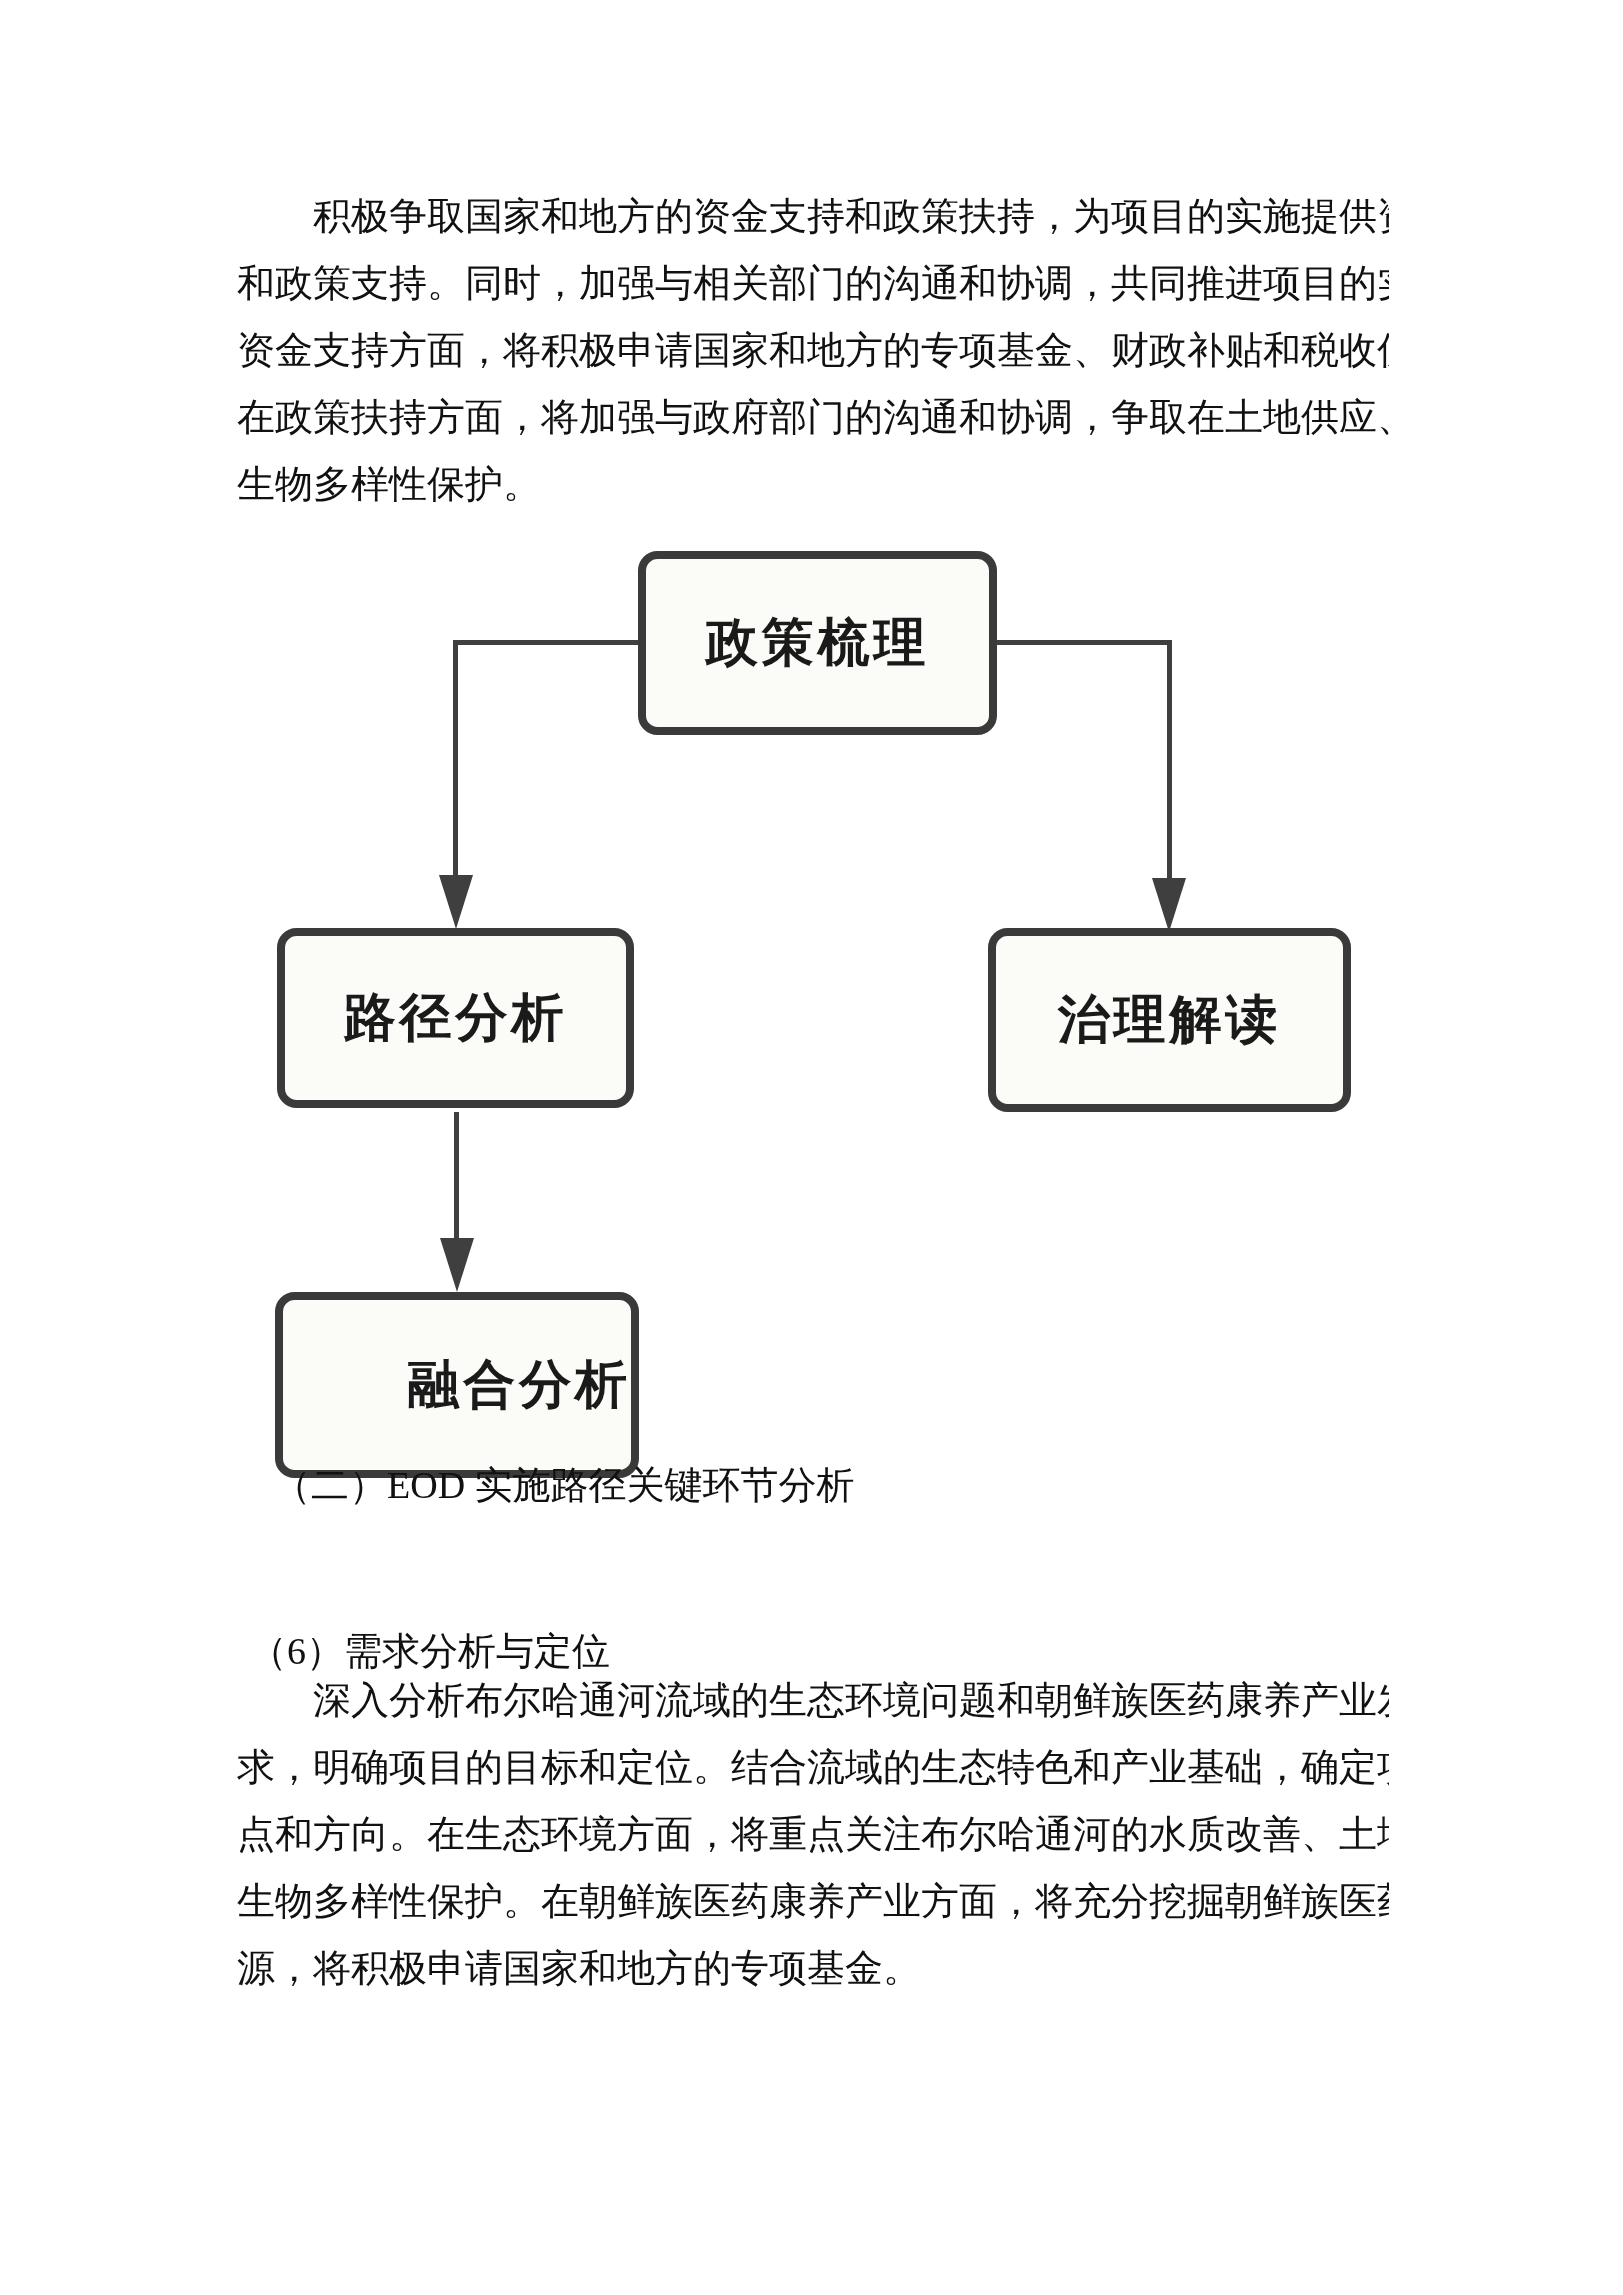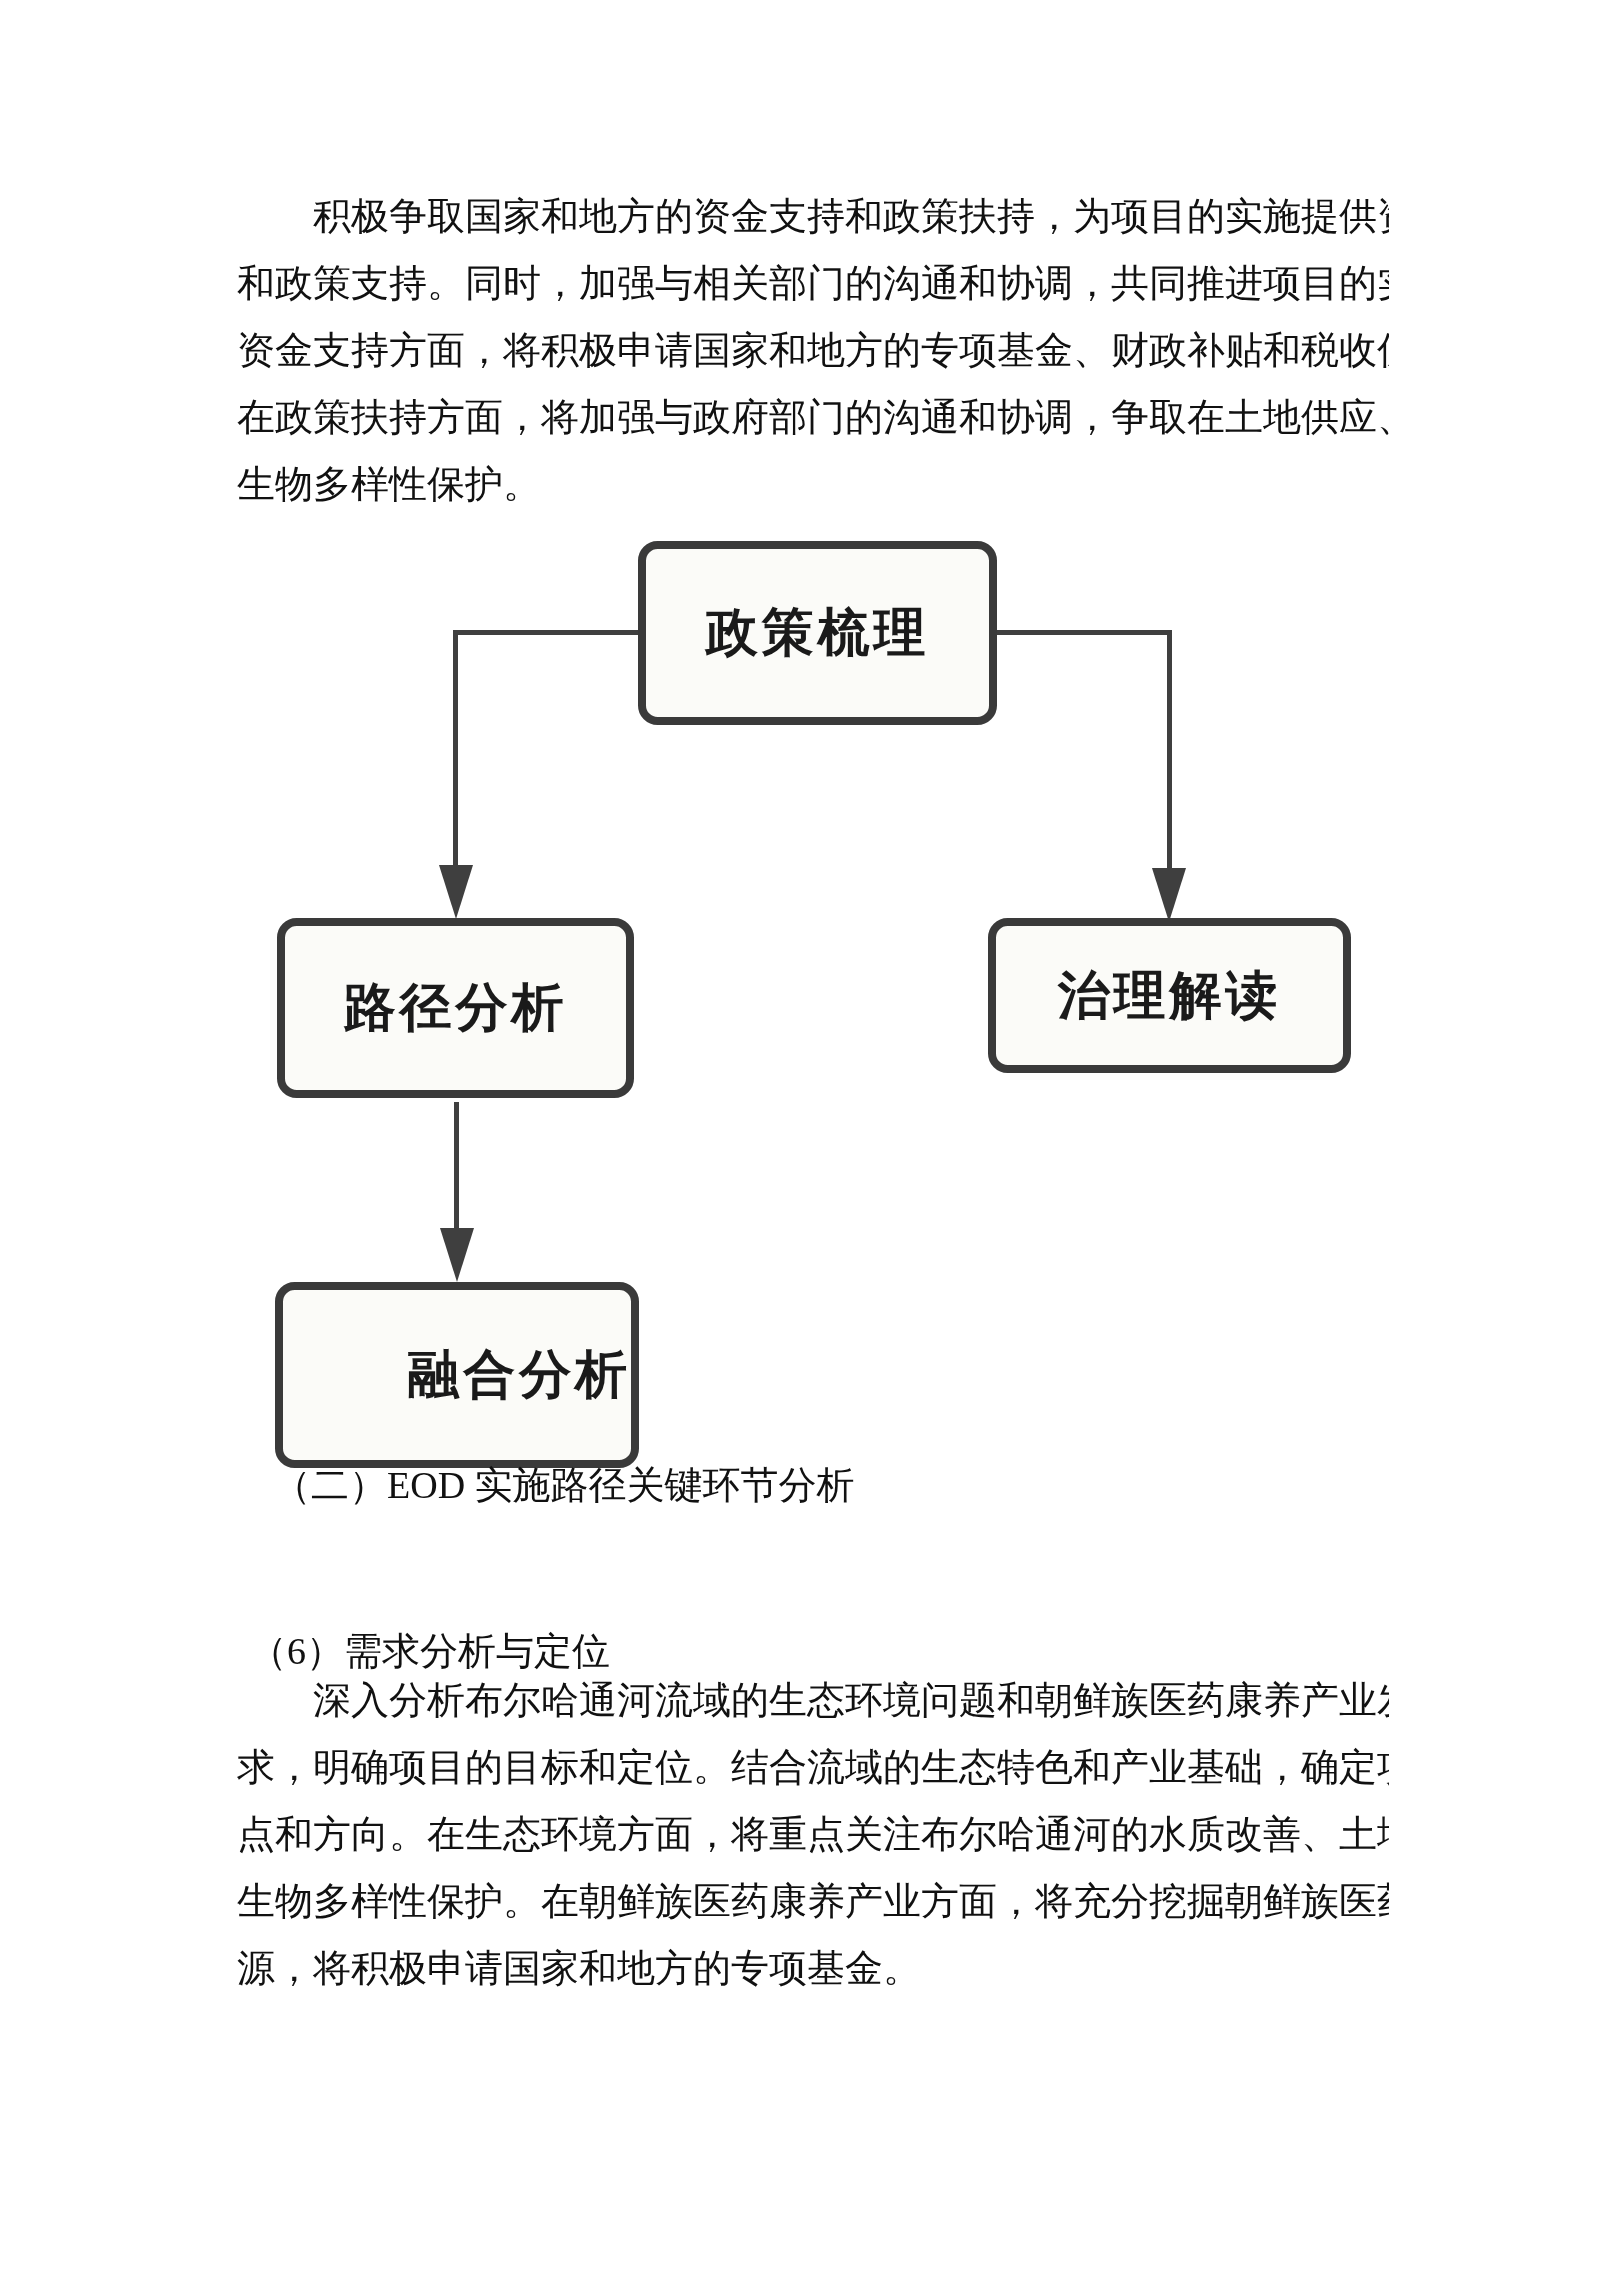--- a/index.html
+++ b/index.html
@@ -32,35 +32,35 @@
   .heading{
     position:absolute;
     left:237px;
     width:1152px;
     font-size:38px;
     line-height:67px;
     white-space:nowrap;
   }
   .heading.h-paren{left:249px;}
   
-  .diagram{position:absolute;left:0;top:6px;width:1623px;height:1623px;}
+  .diagram{position:absolute;left:0;top:16px;width:1623px;height:1623px;}
   .node{
     position:absolute;
     background:var(--box-fill, #fbfbf8);
     border:8.5px solid var(--box-border, #3a3a3a);
     border-radius:19.6px;
     box-sizing:border-box;
     display:flex;align-items:center;justify-content:center;
     font-size:52px;font-weight:bold;
     letter-spacing:3.9px;
     color:#1a1a1a;
   }
   .node-policy{left:638px;top:535px;width:359px;height:184px;}
   .node-path{left:277px;top:912px;width:357px;height:180px;}
-  .node-governance{left:988px;top:912px;width:363px;height:155px;}
+  .node-governance{left:988px;top:912px;width:363px;height:184px;}
   .node-fusion{left:275px;top:1276px;width:364px;height:186px;justify-content:flex-end;}
   .conn{position:absolute;background:var(--connector, #3f3f3f);}
   .conn-h-left{left:453px;top:624px;width:185px;height:5.2px;}
   .conn-v-left{left:453px;top:624px;width:5.2px;height:235px;}
   .conn-h-right{left:997px;top:624px;width:175px;height:5.2px;}
   .conn-v-right{left:1167px;top:624px;width:5.2px;height:238px;}
   .conn-v-mid{left:454px;top:1096px;width:5.2px;height:126px;}
   .arrow{
     position:absolute;width:0;height:0;
     border-left:17px solid transparent;

